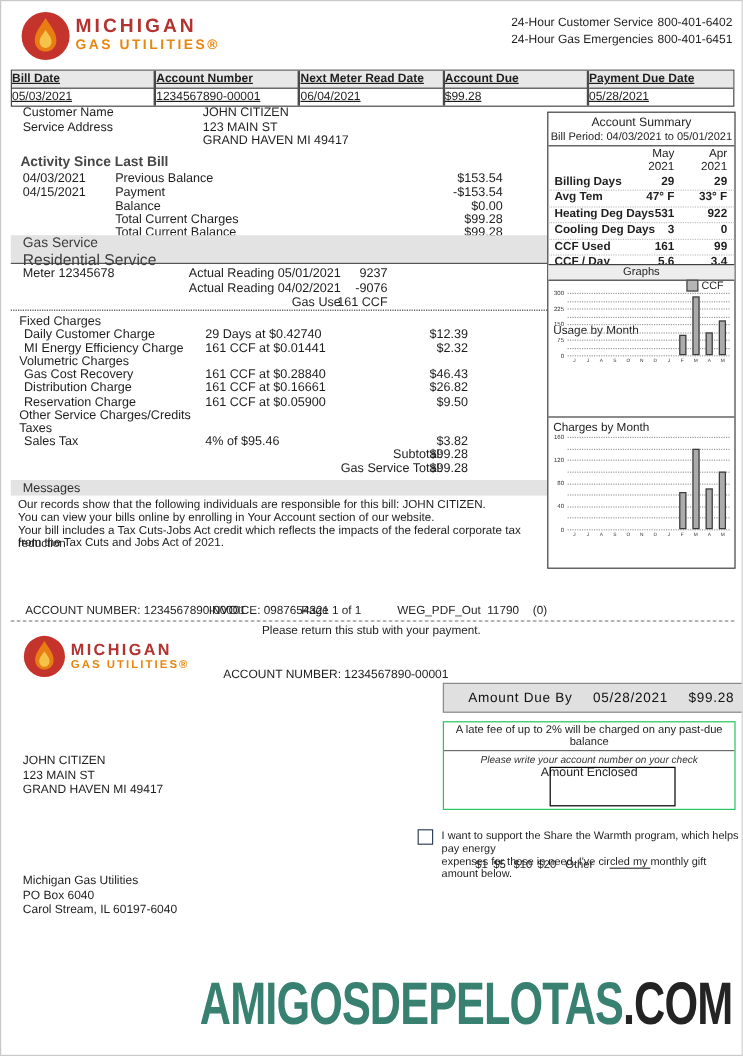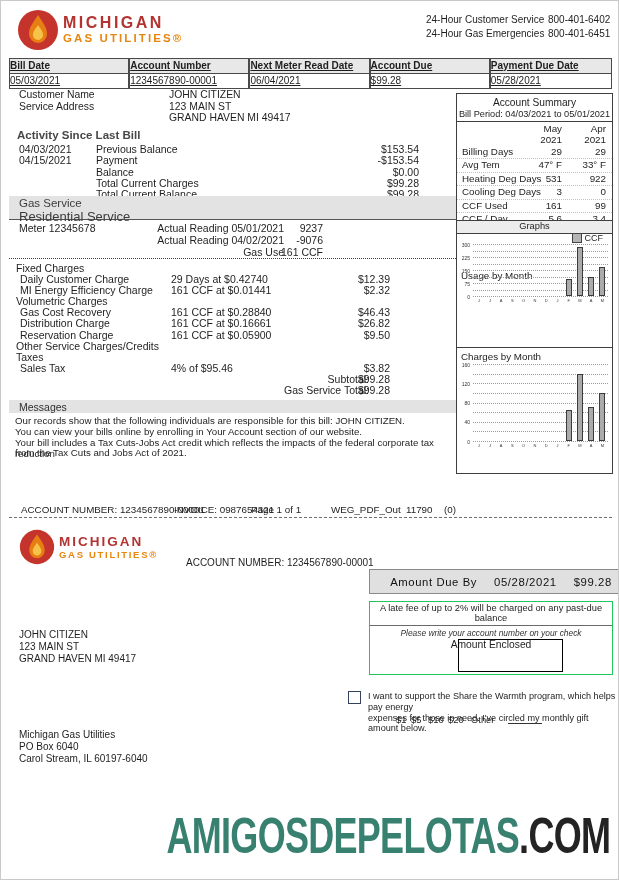--- a/index.html
+++ b/index.html
@@ -62,21 +62,21 @@
   .msg-line { height:10.8px; }
 
   
   .summary-box { position:absolute; left:455px; top:92px; width:157px; height:381px;
     border:1.4px solid #3f3f3f; box-sizing:border-box; font-size:9.8px; }
   .sum-title { position:absolute; left:0; right:0; top:3px; text-align:center; font-size:10.2px; }
   .sum-period { position:absolute; left:0; right:0; top:14.5px; text-align:center; font-size:9.2px; }
   .sum-hr { position:absolute; left:0; right:0; top:27px; border-top:1.2px solid #3f3f3f; }
   .sum-colhead { position:absolute; width:32px; text-align:right; font-size:9.8px; }
   .sum-rows { position:absolute; left:0; right:0; top:52px; }
-  .sum-row { position:relative; height:12.4px; border-bottom:1px dotted #c2c2c2; }
+  .sum-row { position:relative; height:12.4px; border-bottom:1px dotted #c2c2c2;font-weight:bold; }
   .s-label { position:absolute; left:5px; }
   .s-v1 { position:absolute; right:50px; width:34px; text-align:right; }
   .s-v2 { position:absolute; right:6px; width:34px; text-align:right; }
   .graphs-band { position:absolute; left:0; right:0; top:126px; height:12px; background:#ededed;
     border-top:1.2px solid #3f3f3f; border-bottom:1.2px solid #3f3f3f; text-align:center; font-size:9.3px; }
   .chart-title { position:absolute; left:4px; font-size:9.8px; color:#222; }
   .legend { position:absolute; right:9px; display:flex; align-items:center; gap:3px; }
   .legend-swatch { width:8px; height:8px; background:#b5b5b5; border:1px solid #444; }
   .legend-text { font-size:9px; }
   .chart-plot { position:absolute; }
@@ -391,20 +391,21 @@
 
   <div id="stub-meta">
       <div class="stub-meta" style="left: 20px;">ACCOUNT NUMBER: 1234567890-00001</div>
       <div class="stub-meta" style="left: 173px;">INVOICE: 0987654321</div>
       <div class="stub-meta" style="left: 250px;">Page 1 of 1</div>
       <div class="stub-meta" style="left: 330px;">WEG_PDF_Out</div>
       <div class="stub-meta" style="left: 405px;">11790</div>
       <div class="stub-meta" style="left: 443px;">(0)</div>
     </div>
   <div class="stub-dash"></div>
+  <div class="stub-return">Please return this stub with your payment.</div>
 
   <div class="abs" style="left:18px; top:528px; width:36px; height:36px;">
     <svg width="36" height="36" viewBox="0 0 42 42">
       <circle cx="21" cy="21" r="20" fill="#c5342c"></circle>
       <path d="M21 6 C26 14 30 18 30 25 A9 9 0 1 1 12 25 C12 18 16 14 21 6 Z" fill="#e87d14"></path>
       <path d="M21 16 C23.5 20 26 22 26 26 A5 5 0 1 1 16 26 C16 22 18.5 20 21 16 Z" fill="#f6c34a"></path>
     </svg>
   </div>
   <div class="stub-brand1">MICHIGAN</div>
   <div class="stub-brand2">GAS UTILITIES®</div>

